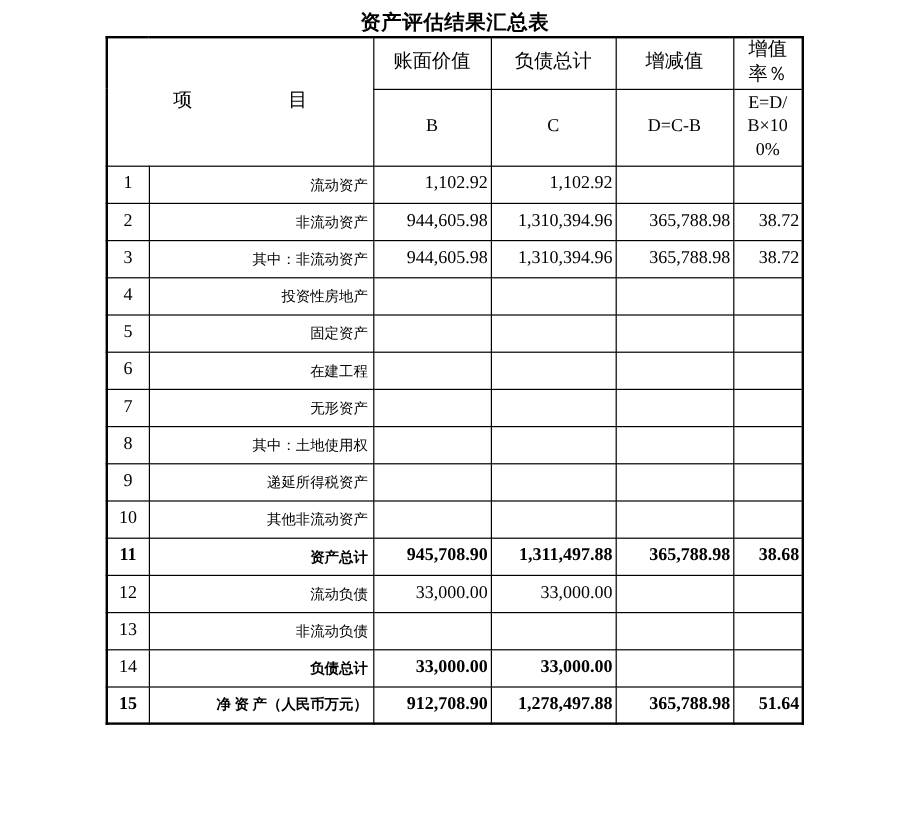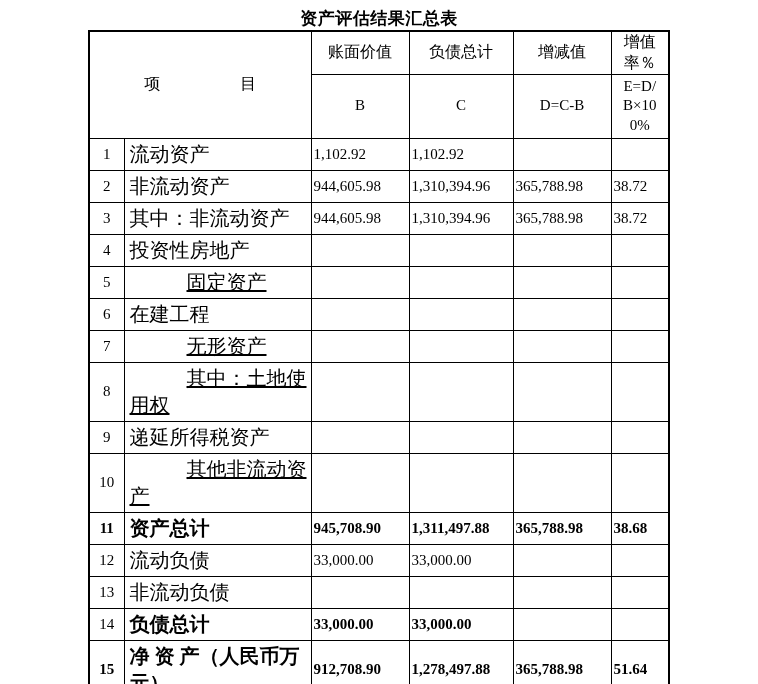--- a/index.html
+++ b/index.html
@@ -33,25 +33,25 @@
   tr.h1 { height: 41px; }
   tr.h2 { height: 64px; }
   tr.h2 th { font-size: 15px; }
   th.item-head { font-size: 16px; }
   th.rate-head { padding: 0 8px; word-break: break-all; }
   th.rate-formula { padding: 0 8px; word-break: break-all; line-height: 1.3; }
   tbody tr { height: 31px; }
   td { font-size: 15px; vertical-align: middle; padding: 0 2px; }
   td.num { text-align: center; }
   td.item {
-    font-size: 20px; text-align: left;
+    font-size: 12px; text-align: right;
     padding: 2px 4px 2px 5px; line-height: 1.35;
   }
-  td.item.indent { text-indent: 57px; text-decoration: underline; }
-  td.val { text-align: left; }
+  td.item.indent { text-indent: 57px; }
+  td.val { text-align: right; }
   tr.bold-row td.item, tr.bold-row td.val { font-weight: 700; }
   td.num.bold { font-weight: 700; }
 </style>
 </head>
 <body>
 
 <div class="doc">
 
   <h1 class="title">资产评估结果汇总表</h1>
 

